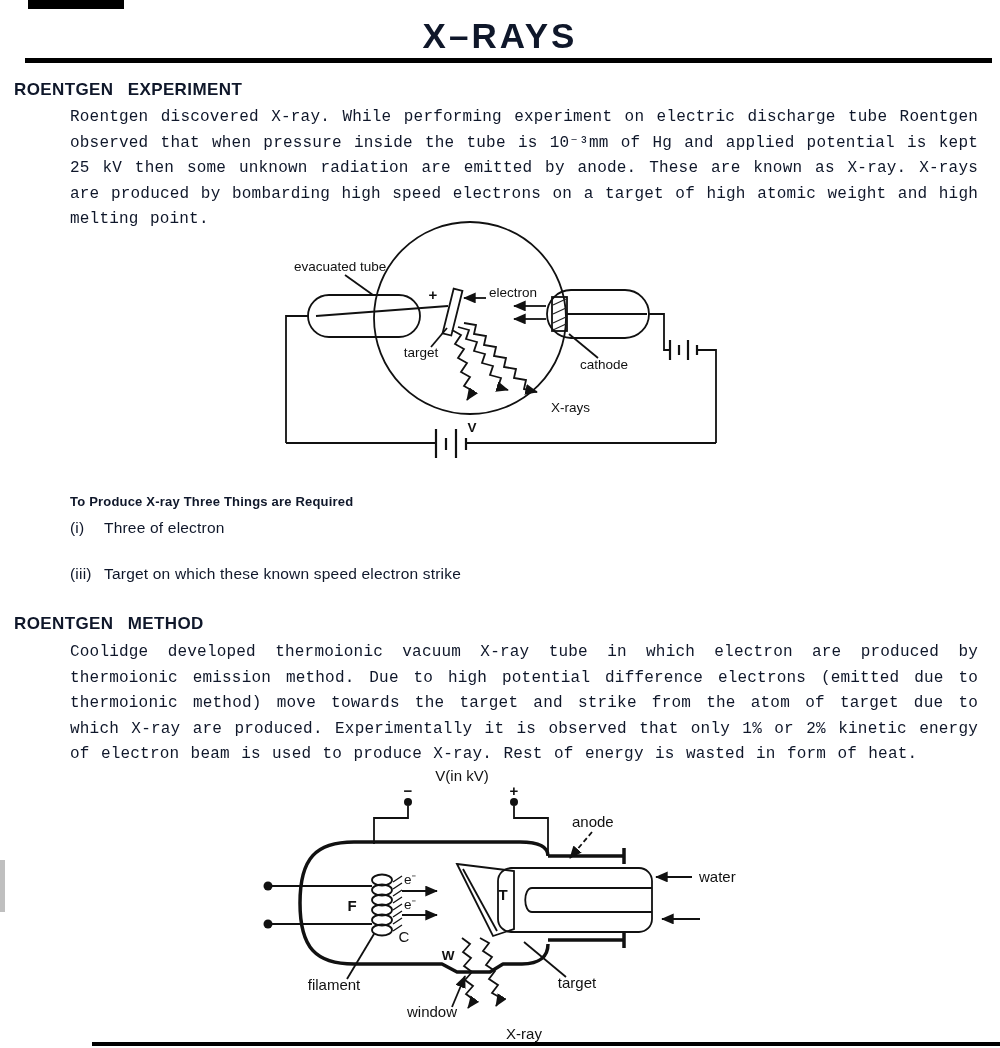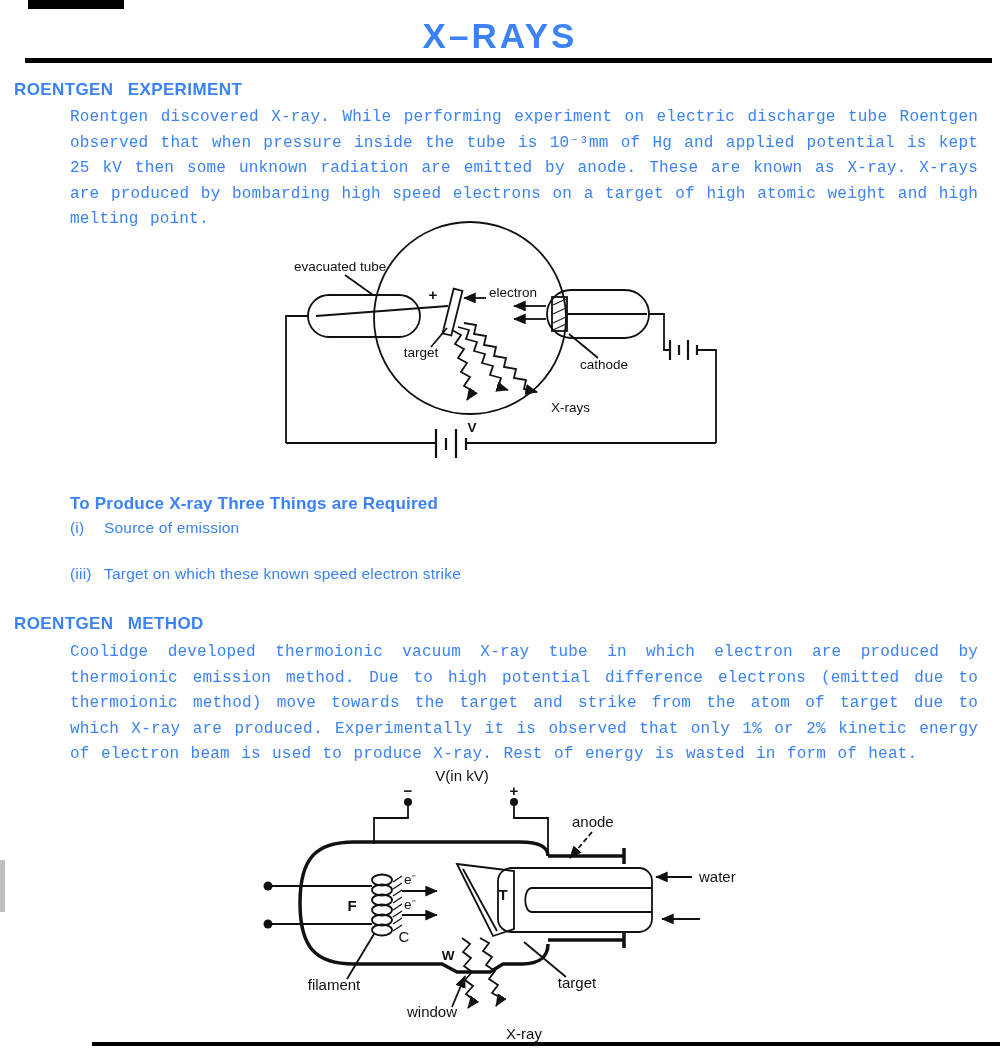--- a/index.html
+++ b/index.html
@@ -1,18 +1,18 @@
 <!DOCTYPE html>
 <html><head>
 <meta charset="utf-8">
 <style>
   html,body { margin:0; padding:0; background:#e8e8e8; }
   .page {
     position:relative; width:1000px; height:1048px; margin:0 auto;
-    background:#ffffff; color:#3b82f6; overflow:hidden;
+    background:#ffffff; color:#0f172a; overflow:hidden;
     font-family:"Liberation Sans", sans-serif;
   }
   .scan-bar-top { position:absolute; left:28px; top:0; width:96px; height:9px; background:#000; }
   .scan-bar-bottom { position:absolute; left:92px; top:1042px; width:908px; height:4px; background:#000; }
   .edge-mark { position:absolute; left:0; top:860px; width:5px; height:52px; background:#8a8a8a; opacity:.55; }
 
   .title {
     position:absolute; top:16px; left:0; width:100%;
     text-align:center; font-size:35px; font-weight:bold; letter-spacing:3px;
   }
@@ -21,21 +21,21 @@
   .h1 {
     position:absolute; left:14px; font-size:17px; font-weight:bold;
     letter-spacing:.4px; word-spacing:9px;
   }
   .para {
     position:absolute; left:70px; width:908px;
     font-size:16px; line-height:25.5px; text-align:justify;
     word-spacing:1.5px; letter-spacing:.2px;font-family:Liberation Mono, monospace;
   }
   .h2 {
-    position:absolute; left:70px; font-size:17px; font-weight:bold; letter-spacing:.2px;
+    position:absolute; left:70px; font-size:13px; font-weight:bold; letter-spacing:.2px;
   }
   .li { position:absolute; left:70px; font-size:15.5px; letter-spacing:.2px; }
   .li .num { display:inline-block; min-width:34px; }
 
   svg.diagram { position:absolute; left:0; }
   svg text { font-family:"Liberation Sans", sans-serif; font-size:13.5px; fill:#111; }
   svg text.big { font-size:15px; }
   svg text.bold { font-weight:bold; }
   .stroke { stroke:#111; fill:none; stroke-width:1.8; }
   .thick { stroke:#111; fill:none; stroke-width:3.5; stroke-linejoin:round; }
@@ -118,21 +118,21 @@
     <text x="433" y="300" text-anchor="middle" class="big bold">+</text>
     <text x="513" y="297" text-anchor="middle">electron</text>
     <text x="421" y="357" text-anchor="middle">target</text>
     <text x="604" y="369" text-anchor="middle">cathode</text>
     <text x="551" y="412">X-rays</text>
     <text x="472" y="432" text-anchor="middle" class="bold">V</text>
   </svg>
 
   <div class="h2" style="top:494px">To Produce X-ray Three Things are Required</div>
   <div class="li" style="top:519px">
-    <span class="num">(i)</span><span>Source of emission</span>
+    <span class="num">(i)</span><span>Three of electron</span>
   </div>
   <div class="li" style="top:565px">
     <span class="num">(iii)</span><span>Target on which these known speed electron strike</span>
   </div>
 
   <div class="h1" style="top:614px">ROENTGEN METHOD</div>
   <div class="para" style="top:640px">Coolidge developed thermoionic vacuum X-ray tube in which electron are produced by thermoionic emission method. Due to high potential difference electrons (emitted due to thermoionic method) move towards the target and strike from the atom of target due to which X-ray are produced. Experimentally it is observed that only 1% or 2% kinetic energy of electron beam is used to produce X-ray. Rest of energy is wasted in form of heat.</div>
 
   <svg class="diagram" style="top:760px" width="1000" height="288" viewBox="0 760 1000 288">
     <defs>

